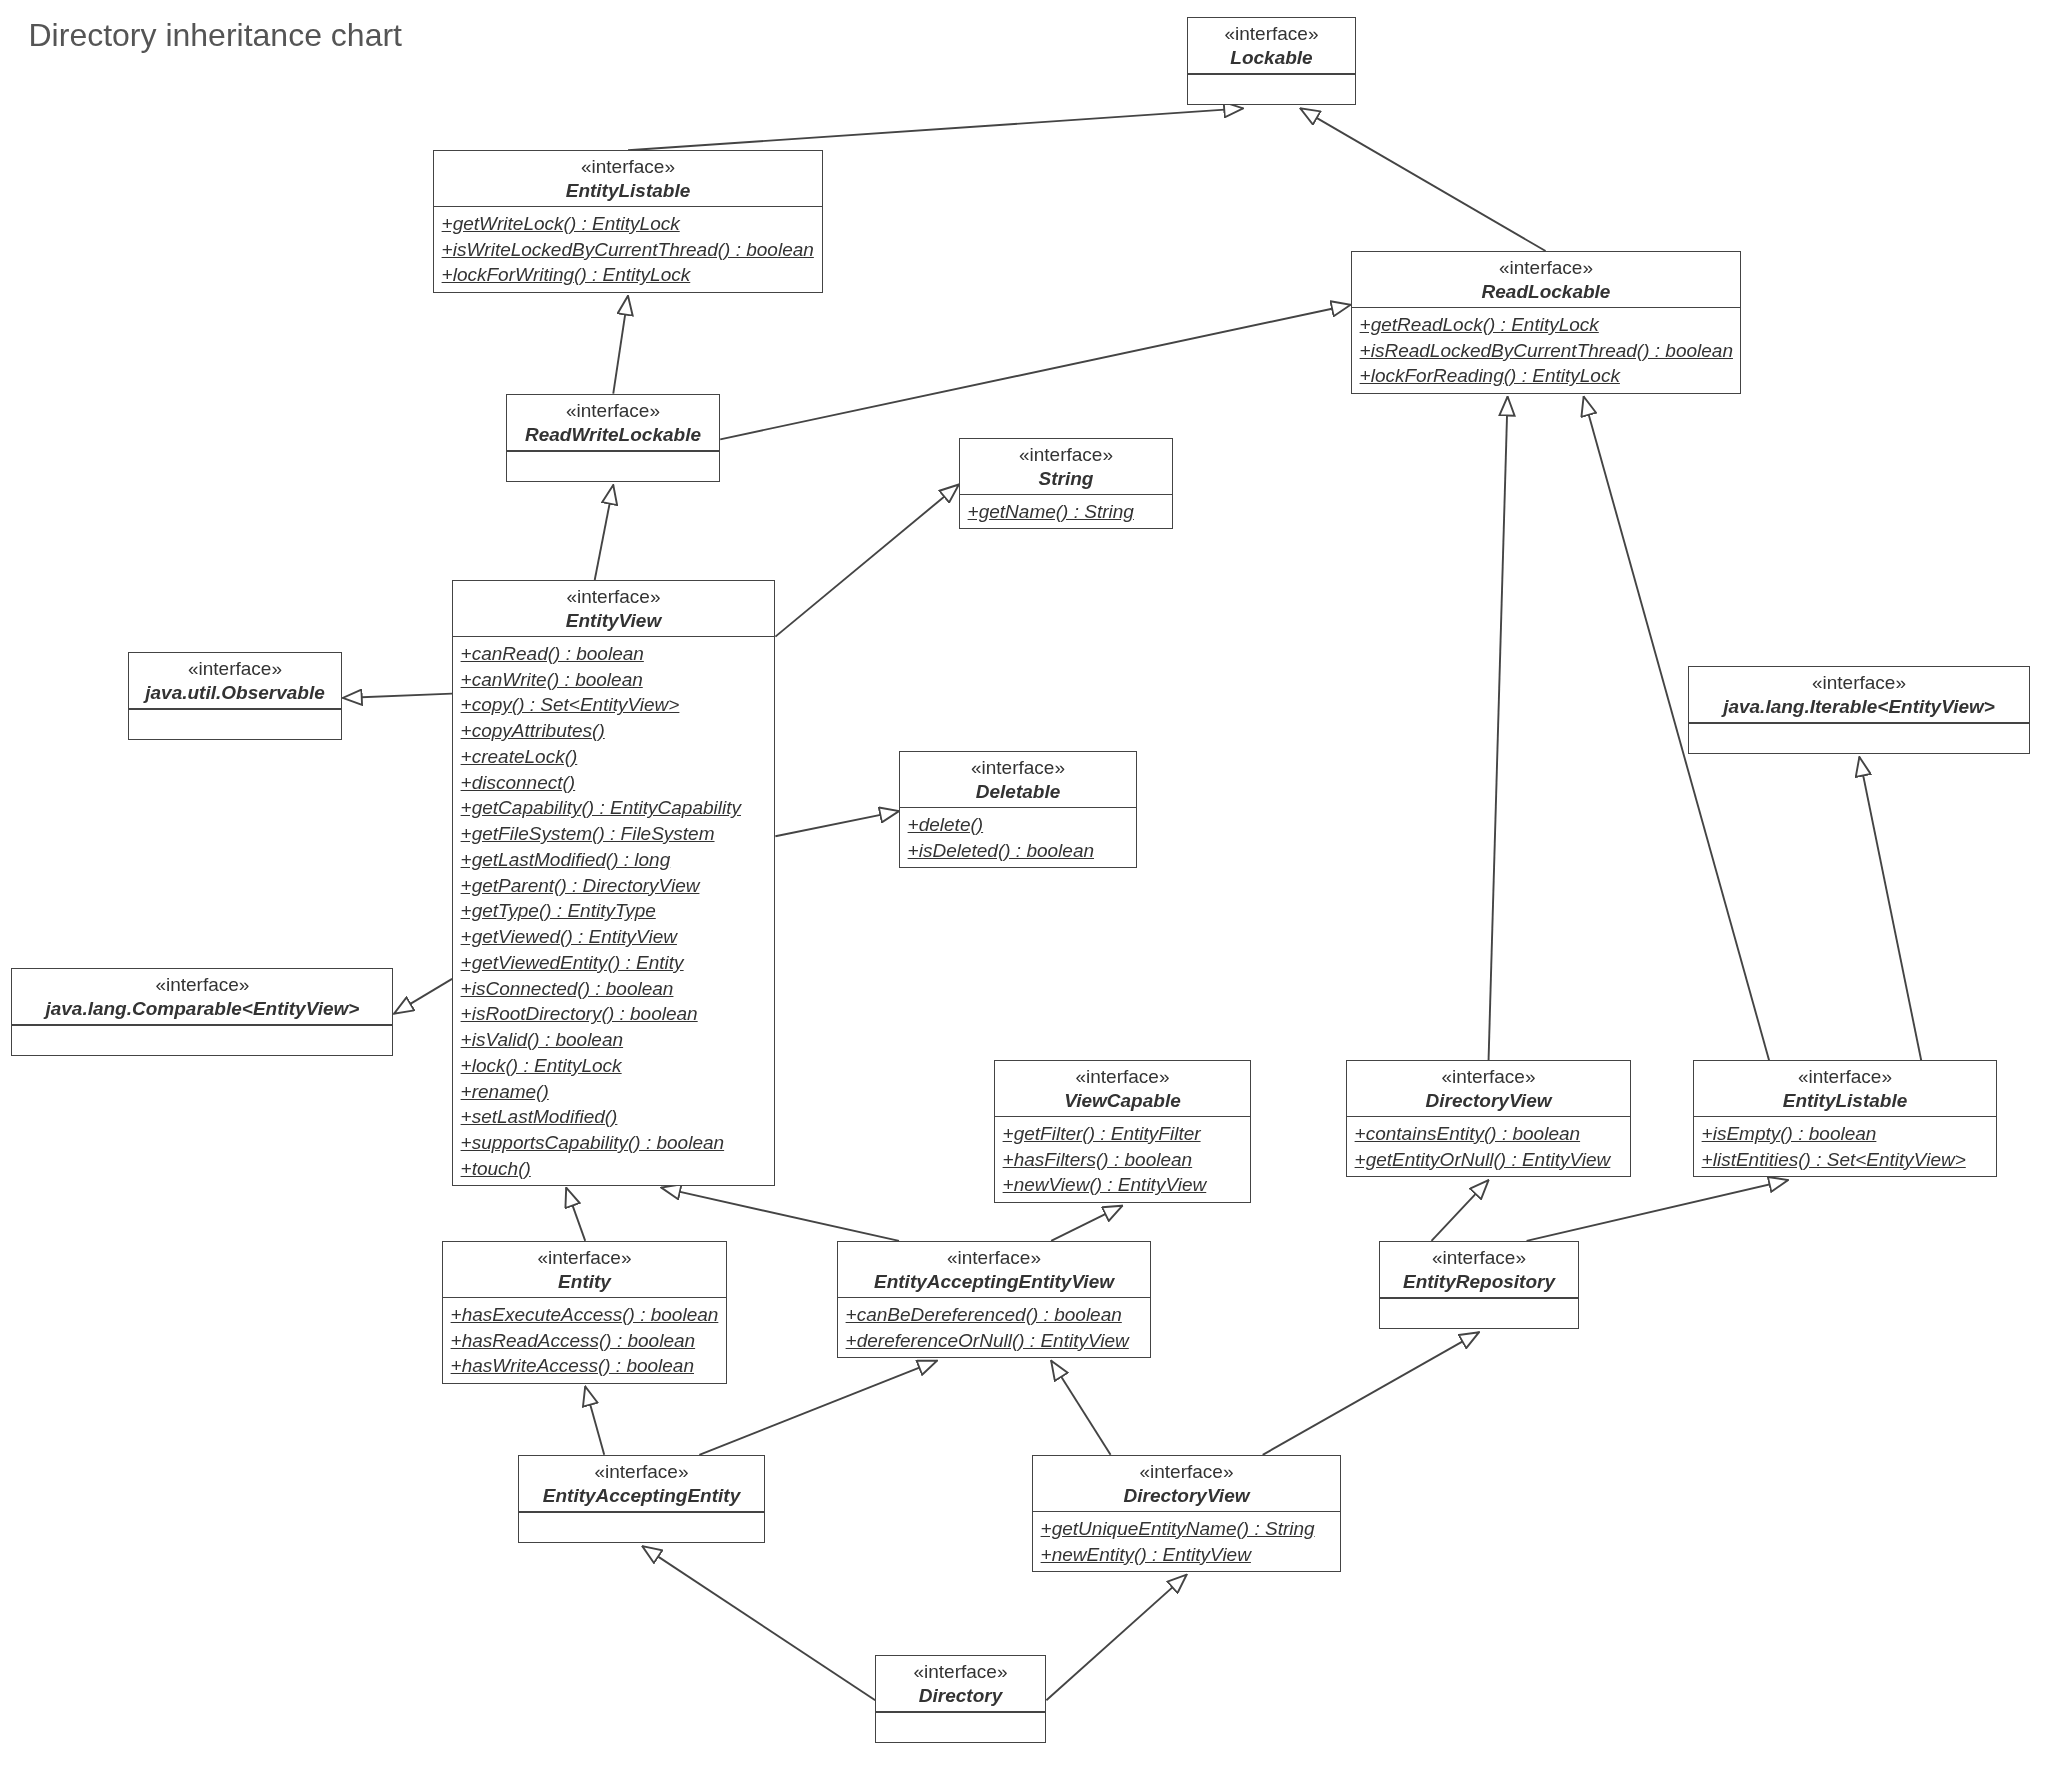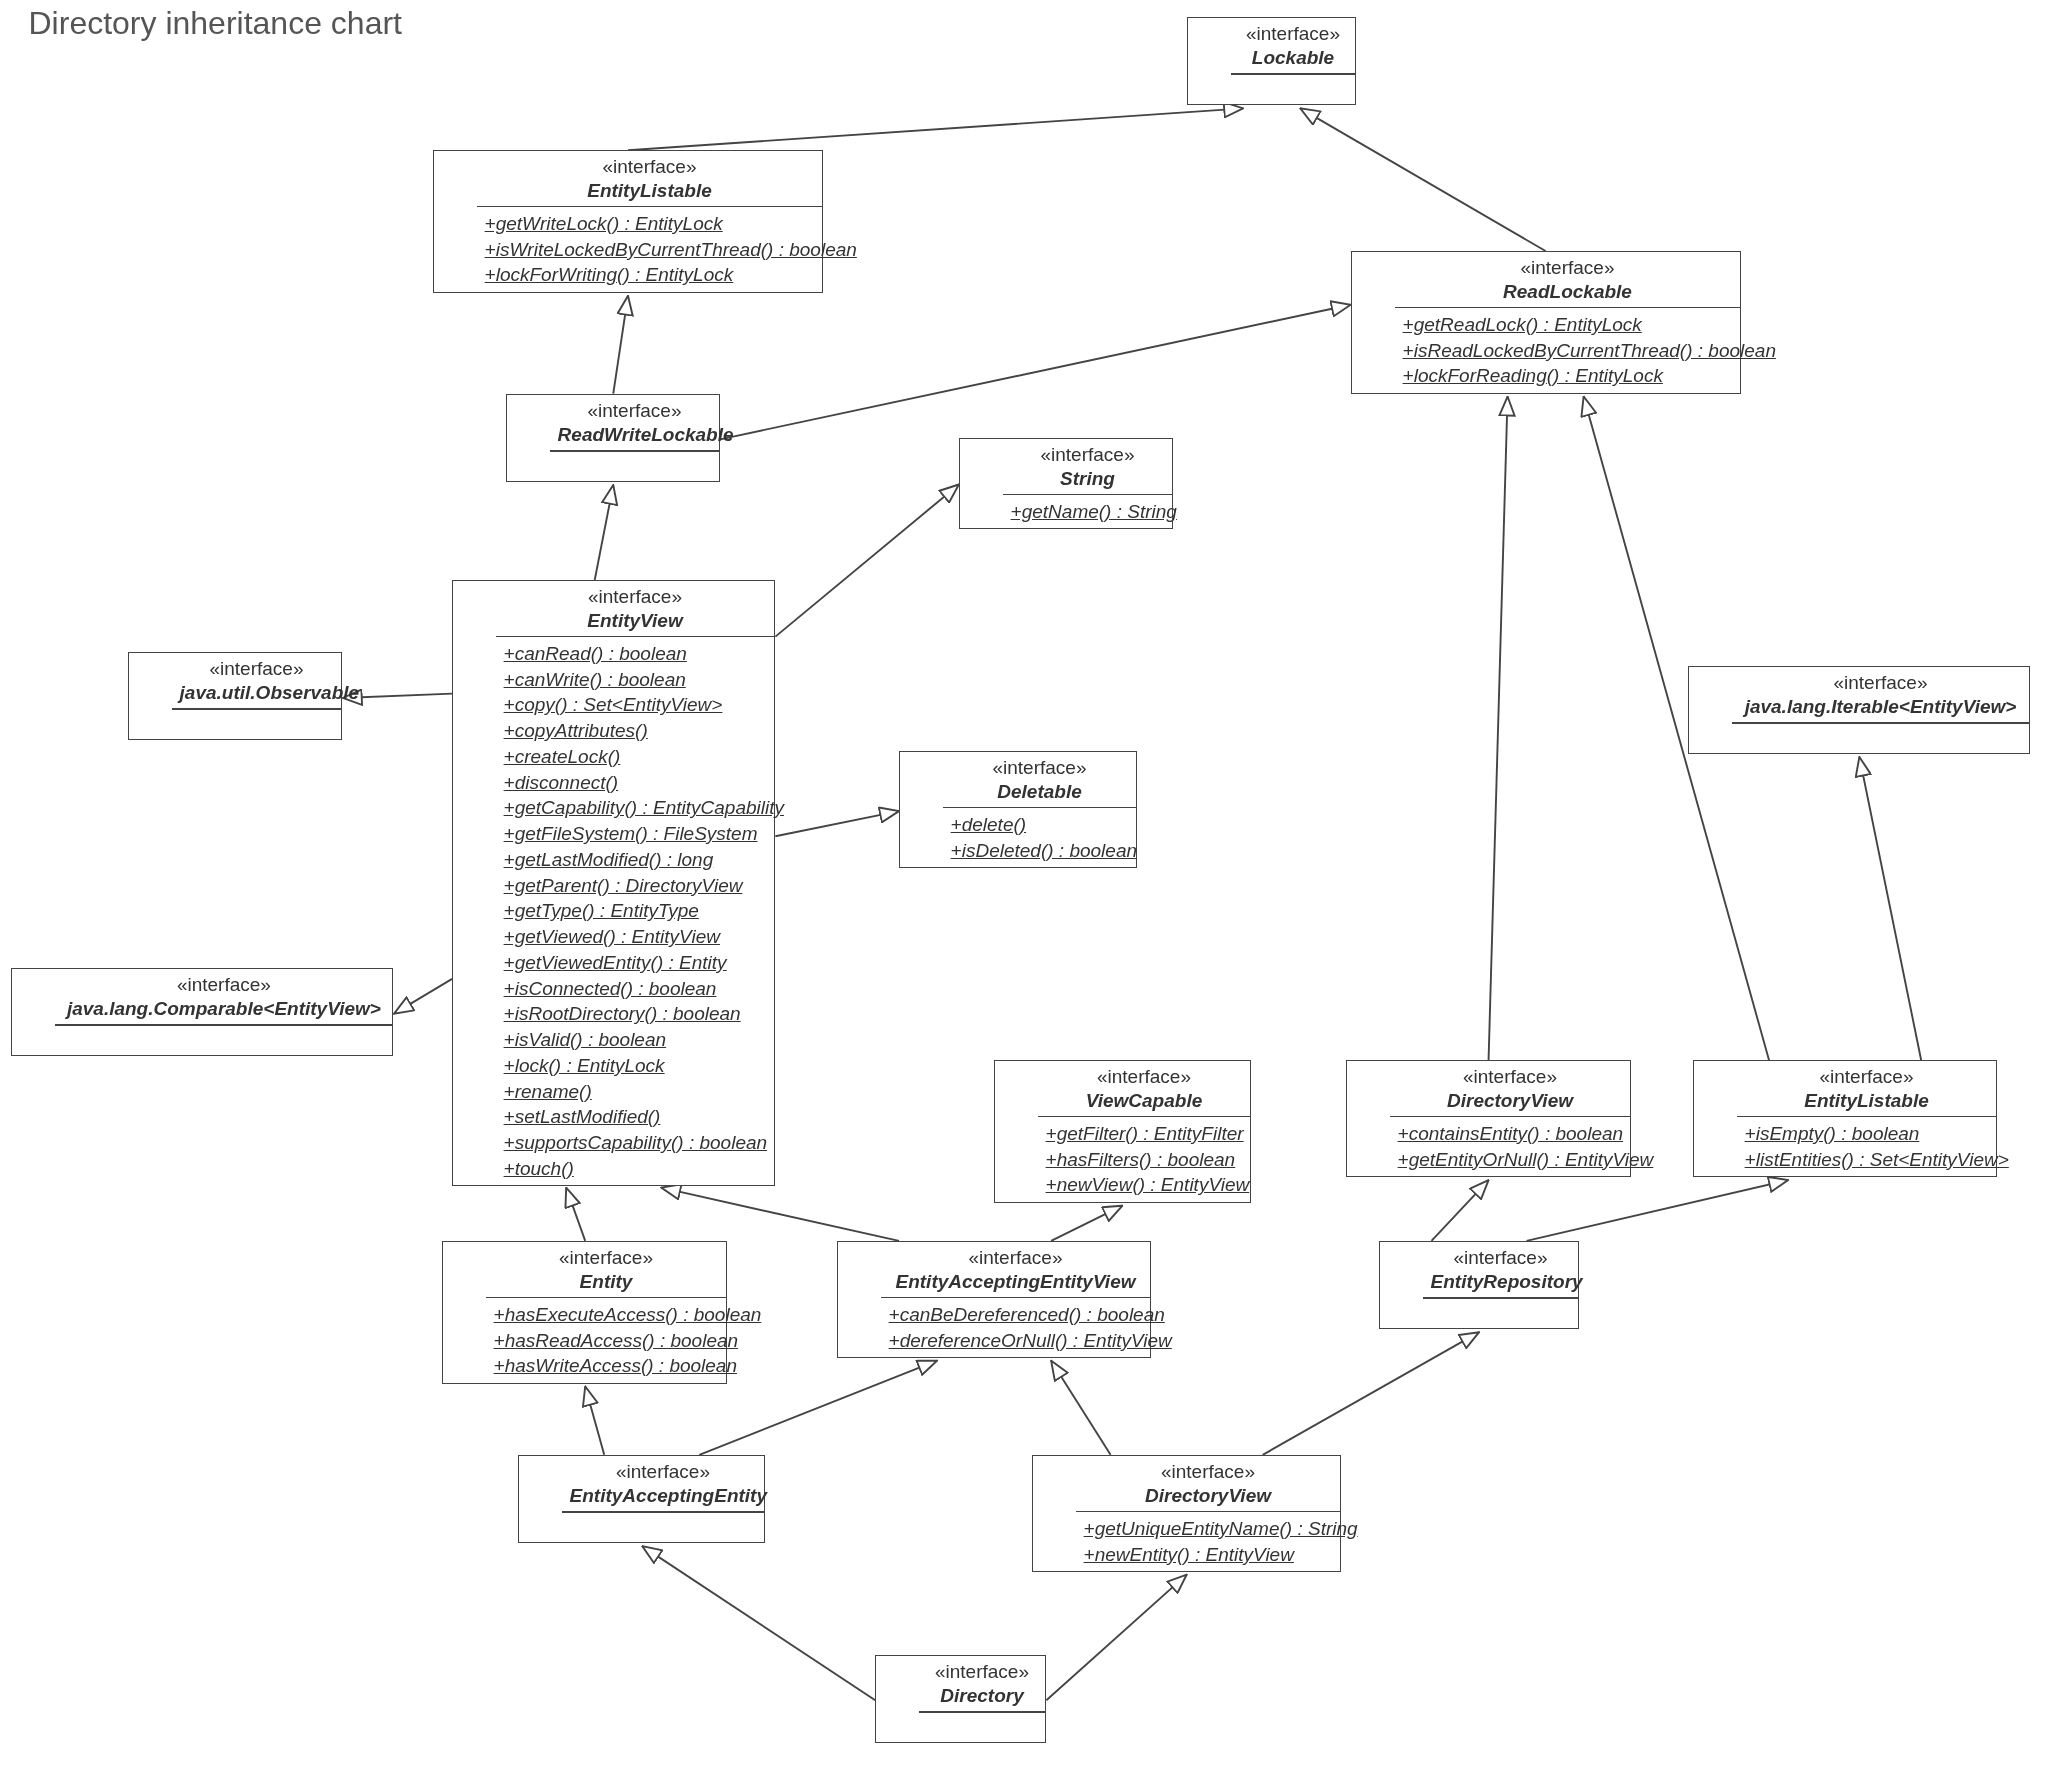--- a/index.html
+++ b/index.html
@@ -11,37 +11,36 @@
   }
   .canvas {
     position: relative;
     width: 2069px;
     height: 1781px;
     background: #fff;
   }
   .title {
     position: absolute;
     left: 28.5px;
-    top: 5px;
+    top: 17px;
     font-size: 32px;
     color: #555;
   }
   svg.connectors {
     position: absolute;
     left: 0; top: 0;
     width: 2069px;
     height: 1781px;
     pointer-events: none;
   }
   .uml {
     position: absolute;
     border: 1.9px solid #444;
     background: #fff;
     box-sizing: border-box;
-    padding-left: 43px;
   }
   .uml .hdr {
     text-align: center;
     padding: 3.8px 7.6px;
     font-size: 19px;
     line-height: 1.25;
     border-bottom: 1.9px solid #444;
   }
   .uml .hdr .stereo {
     display: block;

